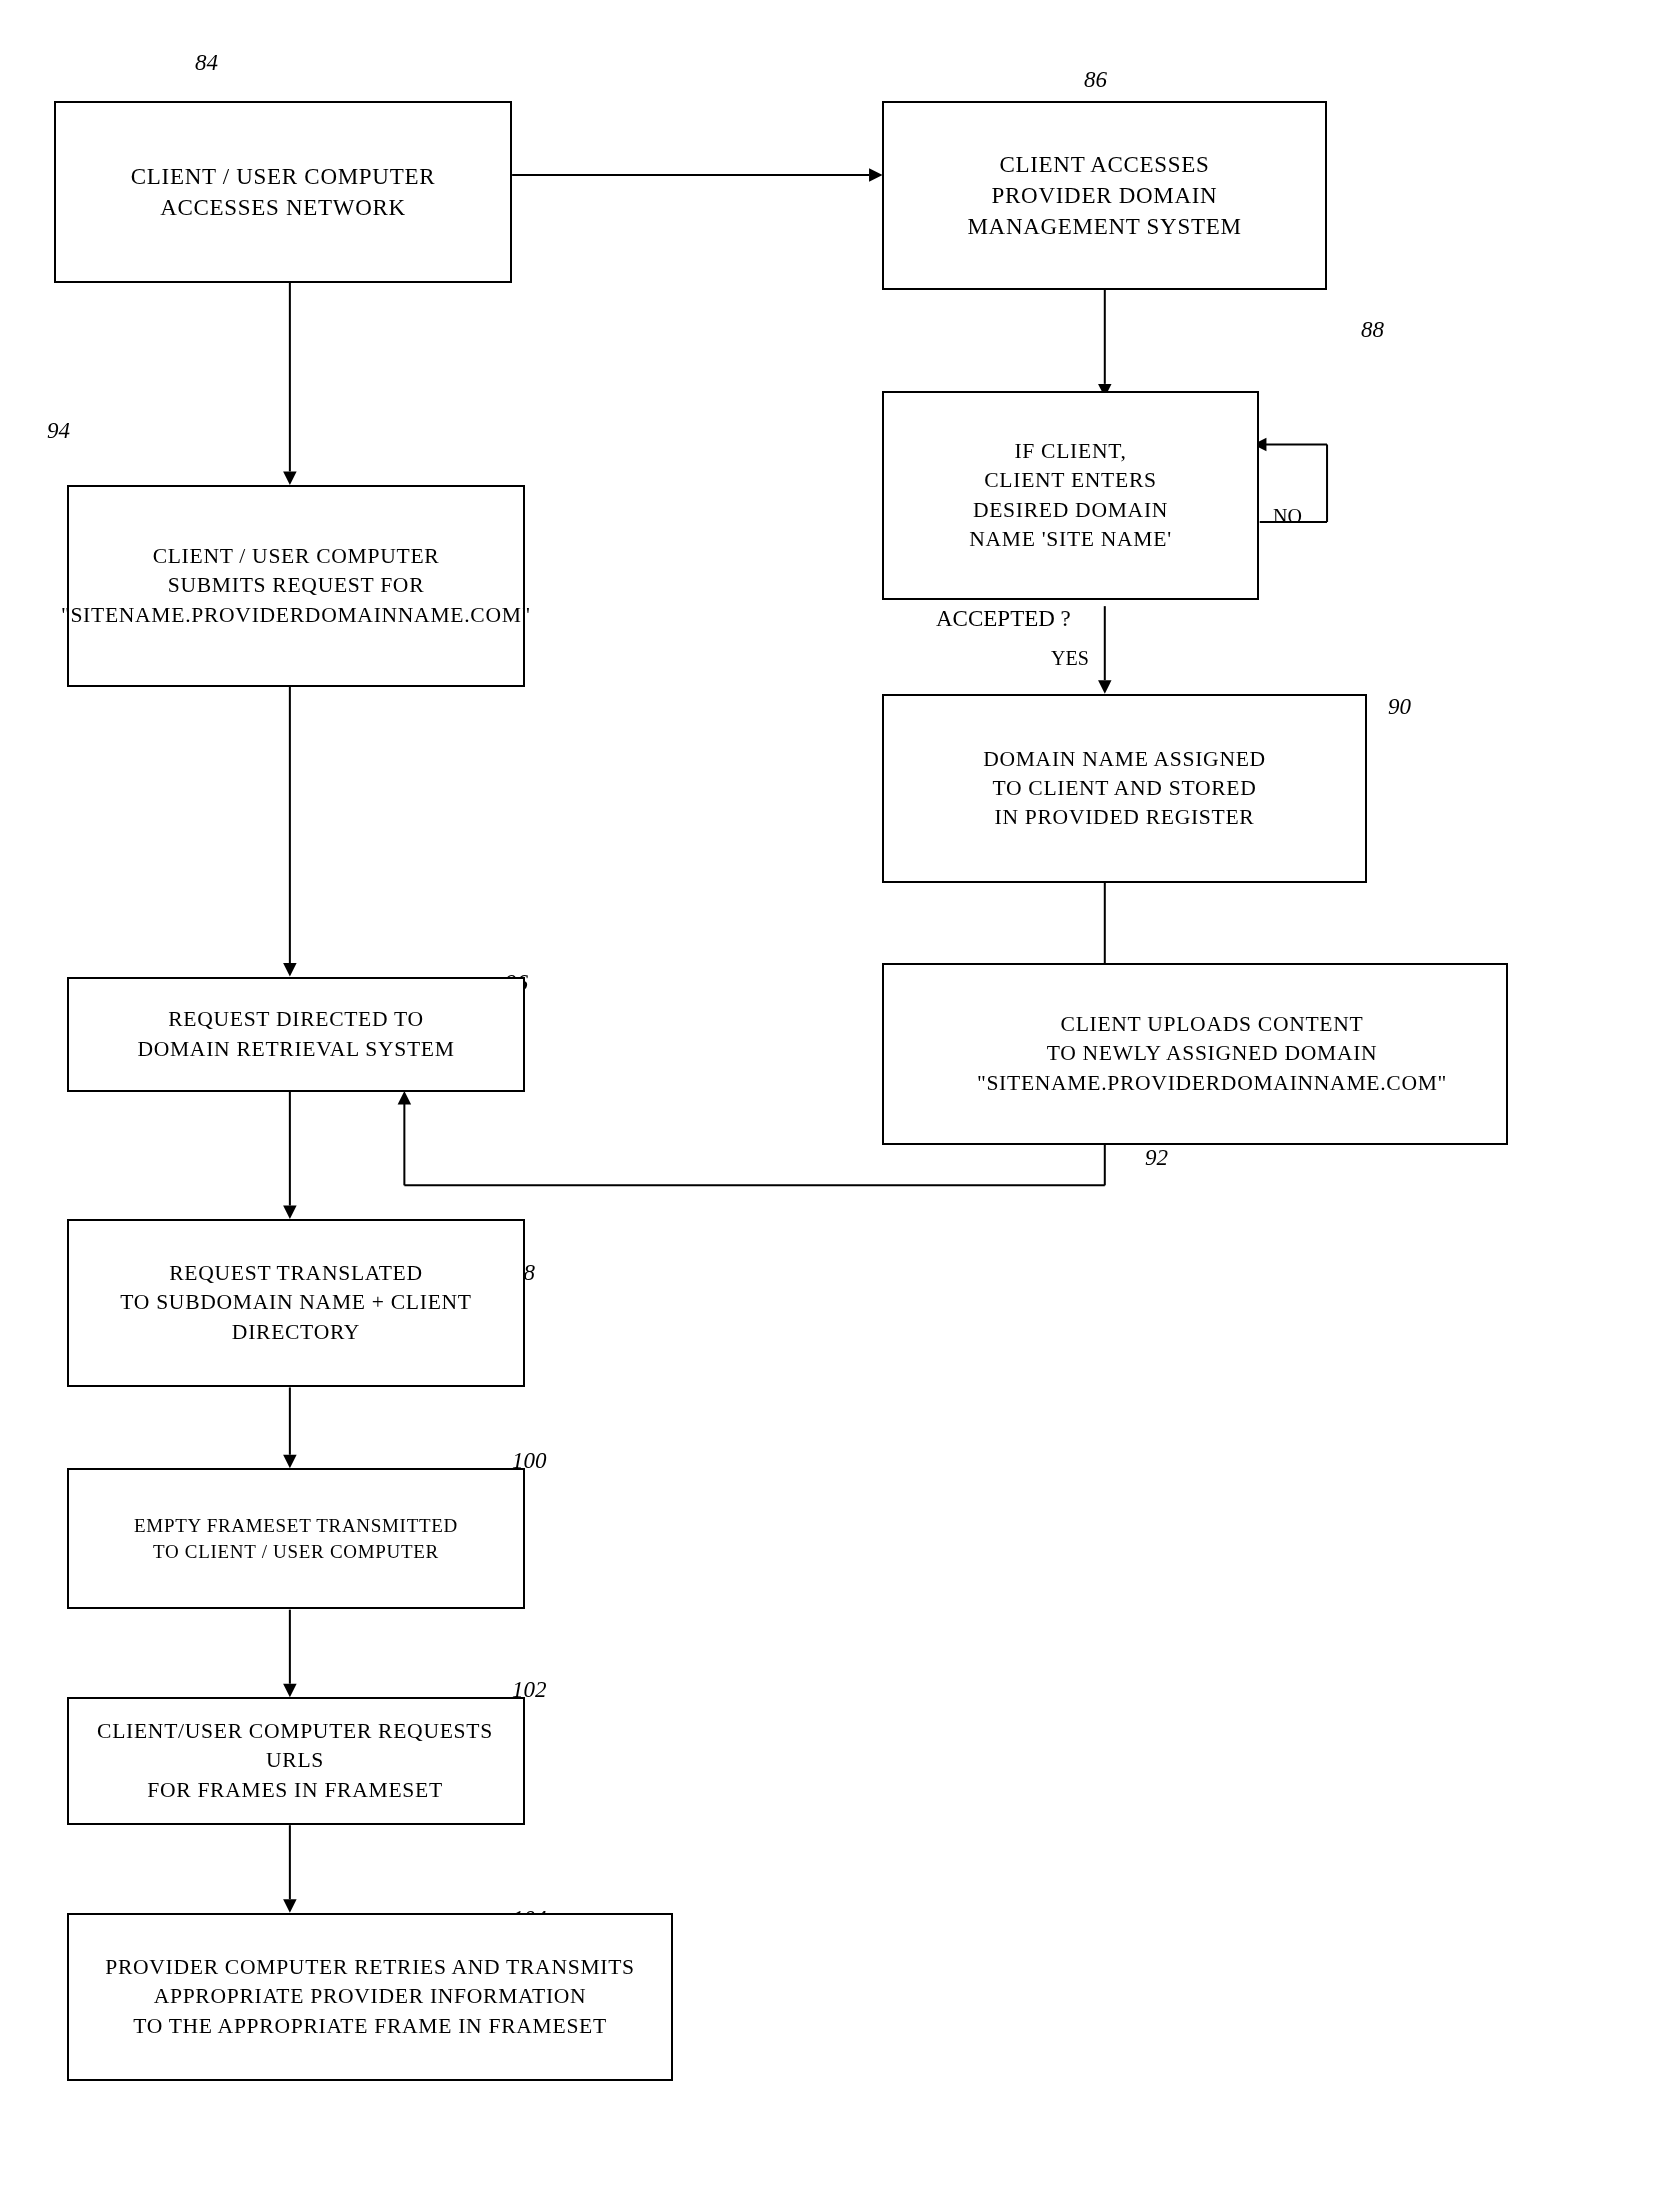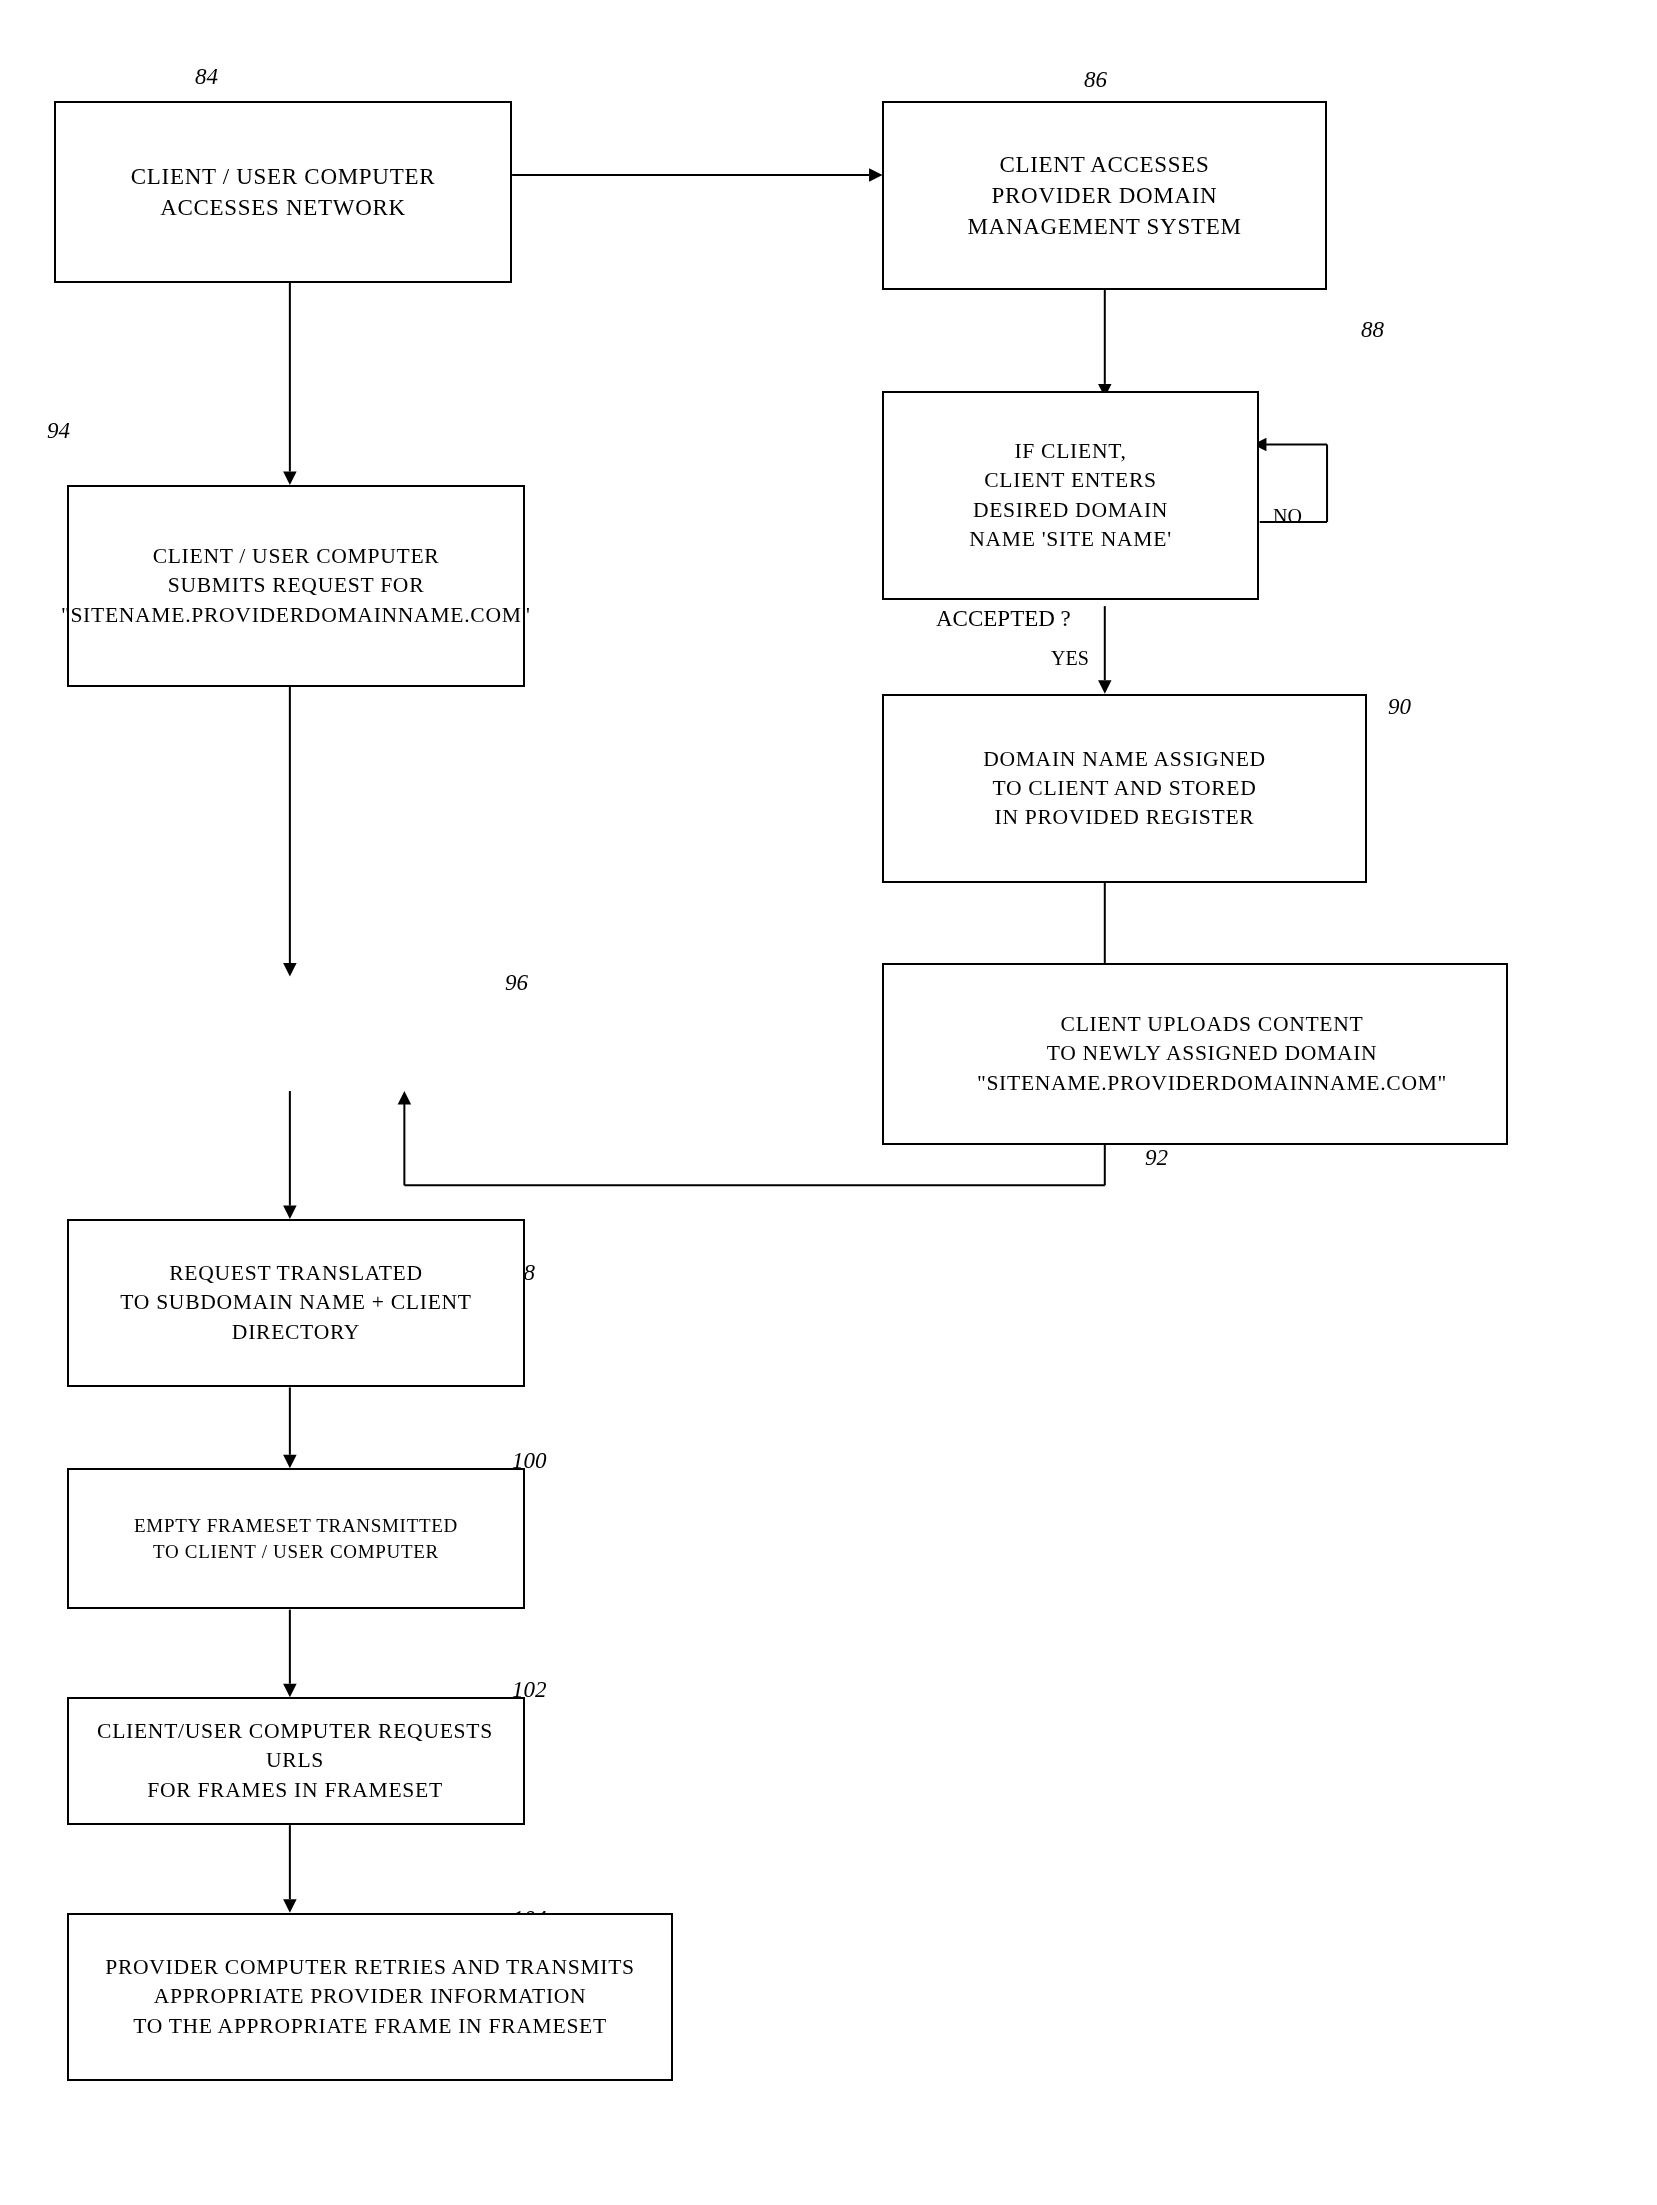--- a/index.html
+++ b/index.html
@@ -94,21 +94,21 @@
     <polygon points="420,2160 430,2180 440,2160" fill="#000"></polygon>
 
     <line x1="430" y1="2390" x2="430" y2="2500" stroke="#000" stroke-width="3"></line>
     <polygon points="420,2500 430,2520 440,2500" fill="#000"></polygon>
 
     <line x1="430" y1="2710" x2="430" y2="2820" stroke="#000" stroke-width="3"></line>
     <polygon points="420,2820 430,2840 440,2820" fill="#000"></polygon>
 
   </svg>
 
-  <div class="label" style="left: 195px; top: 64px;">84</div>
+  <div class="label" style="left: 195px; top: 50px;">84</div>
 
   <div class="box" style="left: 54px; top: 101px; width: 458px; height: 182px; font-size: 23px;">
     <span style="white-space: pre-line;">CLIENT / USER COMPUTER
 ACCESSES NETWORK</span>
   </div>
 
   <div class="label" style="left: 1084px; top: 67px;">86</div>
 
   <div class="box" style="left: 882px; top: 101px; width: 445px; height: 189px; font-size: 23px;">
     <span style="white-space: pre-line;">CLIENT ACCESSES
@@ -156,20 +156,24 @@
   <div class="label" style="left: 47px; top: 418px;">94</div>
 
   <div class="box" style="left: 67px; top: 485px; width: 458px; height: 202px; font-size: 21.6px;">
     <span style="white-space: pre-line;">CLIENT / USER COMPUTER
 SUBMITS REQUEST FOR
 "SITENAME.PROVIDERDOMAINNAME.COM"</span>
   </div>
 
   <div class="label" style="left: 505px; top: 970px;">96</div>
 
+  <div class="box" style="left: 67px; top: 977px; width: 458px; height: 115px; font-size: 21.6px;">
+    <span style="white-space: pre-line;">REQUEST DIRECTED TO
+DOMAIN RETRIEVAL SYSTEM</span>
+  </div>
 
   <div class="label" style="left: 512px; top: 1260px;">98</div>
 
   <div class="box" style="left: 67px; top: 1219px; width: 458px; height: 168px; font-size: 21.6px;">
     <span style="white-space: pre-line;">REQUEST TRANSLATED
 TO SUBDOMAIN NAME + CLIENT
 DIRECTORY</span>
   </div>
 
   <div class="label" style="left: 512px; top: 1448px;">100</div>

